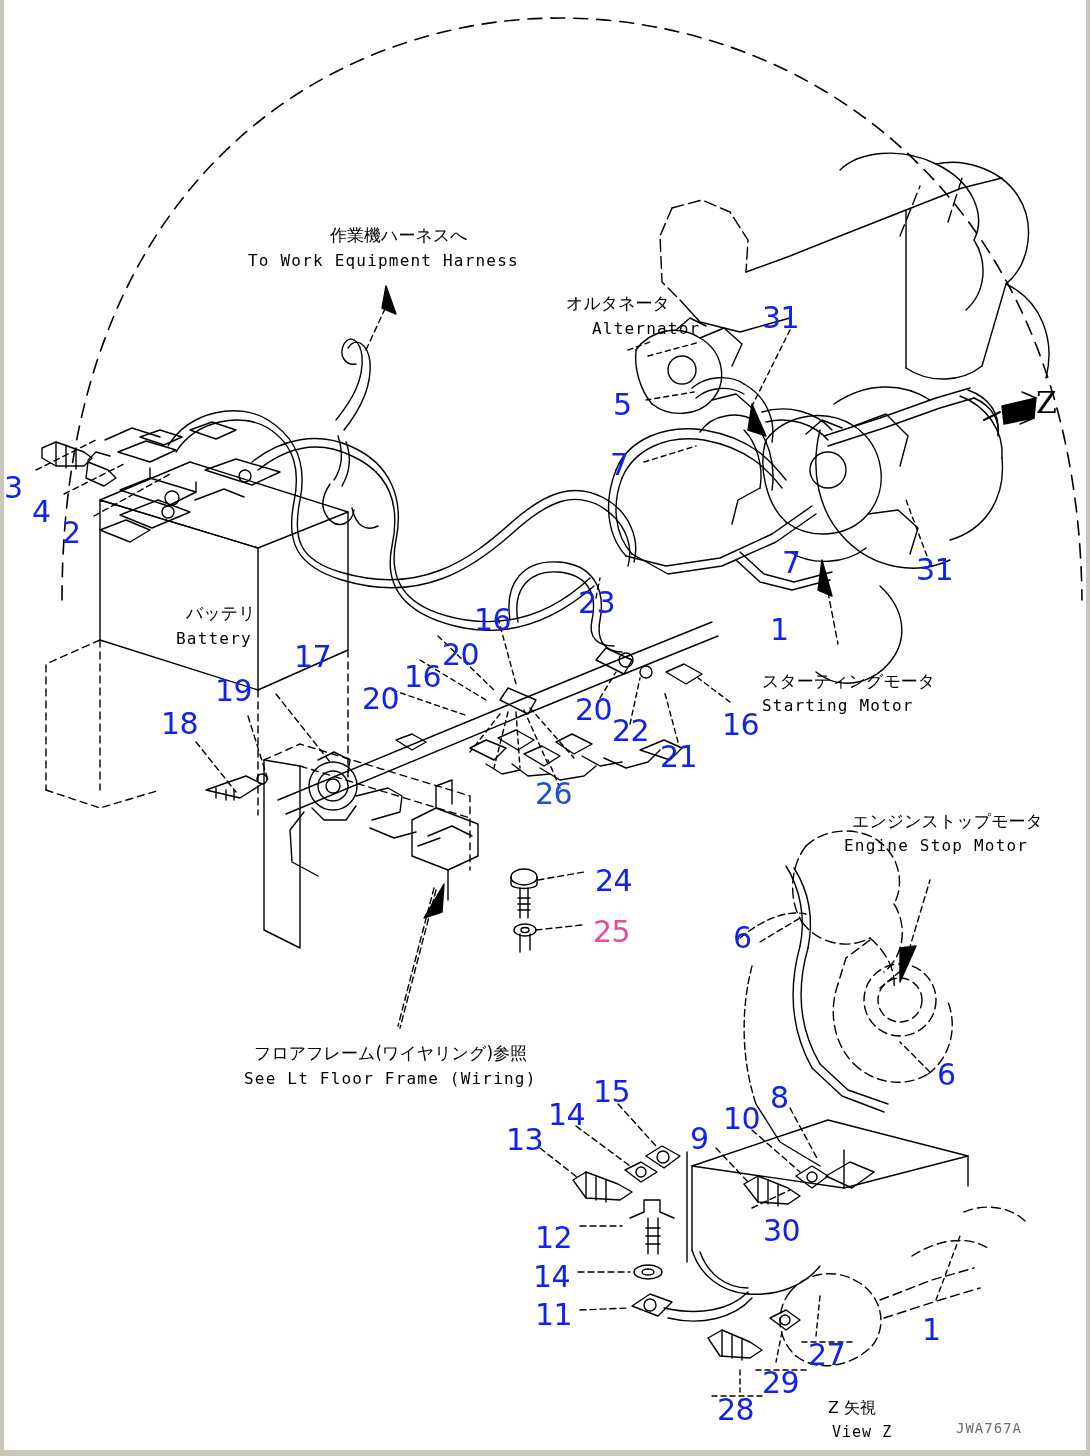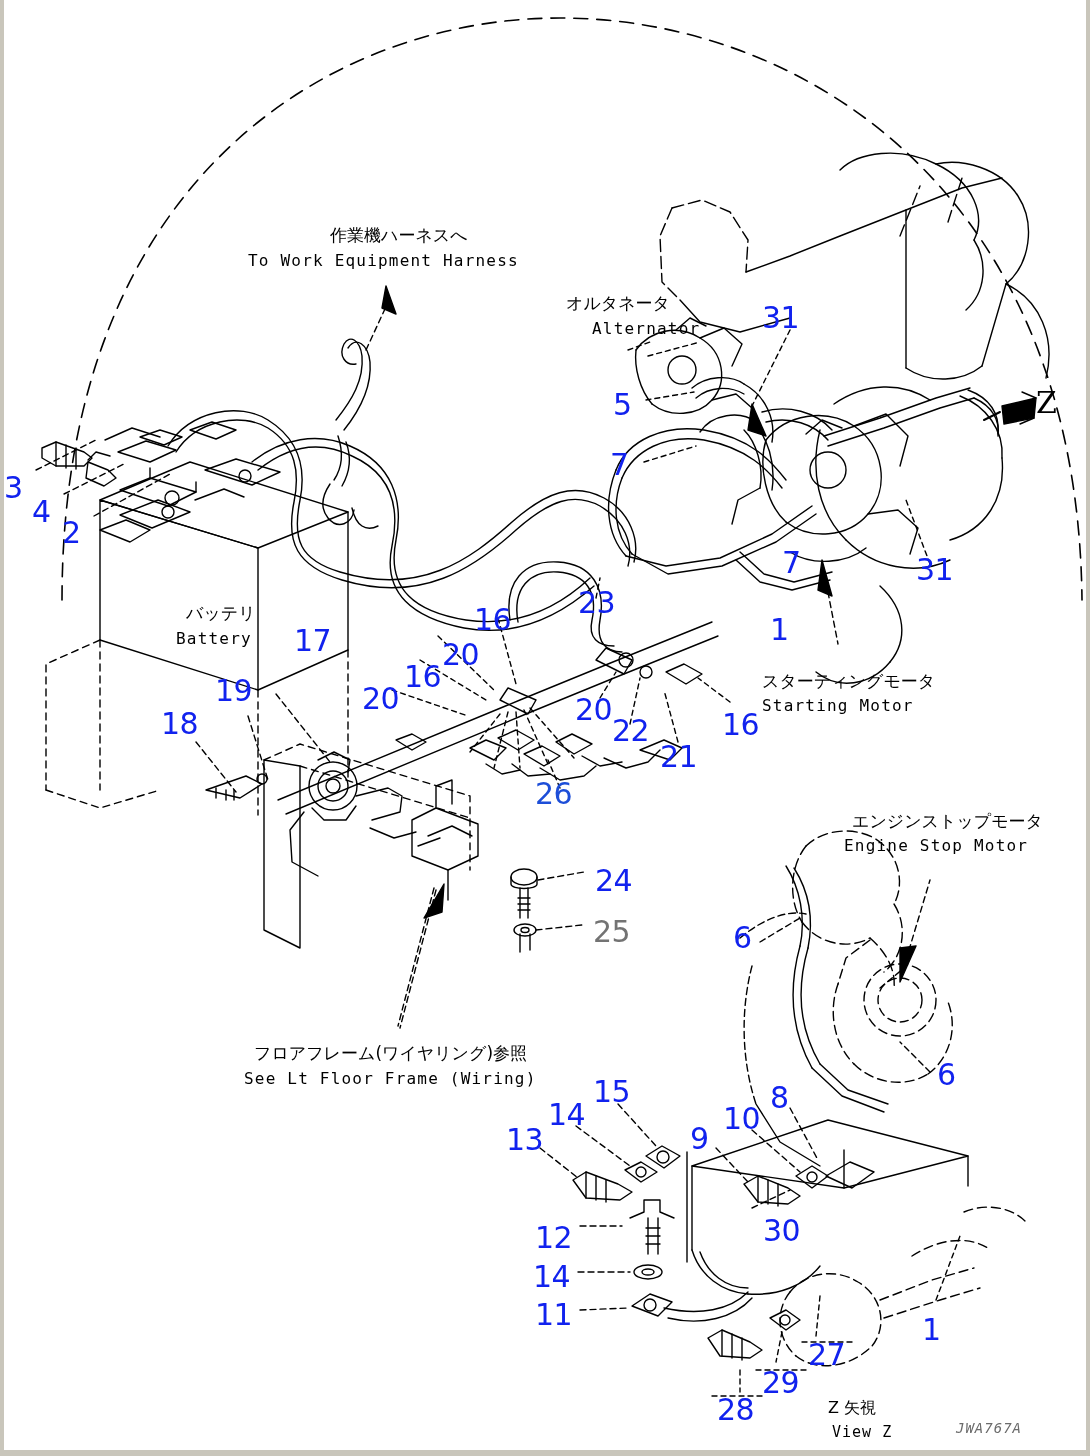--- a/index.html
+++ b/index.html
@@ -467,47 +467,47 @@
   <div class="en-label" style="left:176px; top:630px;">Battery</div>
 
   <div class="jp-label" style="left:254px; top:1044px;">フロアフレーム(ワイヤリング)参照</div>
   <div class="en-label" style="left:244px; top:1070px;">See Lt Floor Frame (Wiring)</div>
 
   <div class="zmark" style="left:1036px; top:385px;">Z</div>
 
   <div class="viewlabel-jp" style="left:828px; top:1398px;">Z 矢視</div>
   <div class="viewlabel-en" style="left:832px; top:1423px;">View Z</div>
 
-  <div class="partno" style="left:956px; top:1420px;font-style:italic;">JWA767A</div>
+  <div class="partno" style="left:956px; top:1420px;">JWA767A</div>
 
   <div id="callout-layer">
       <div class="callout" style="left: 4px; top: 473px; color: rgb(17, 34, 238);">3</div>
       <div class="callout" style="left: 32px; top: 497px; color: rgb(17, 34, 238);">4</div>
       <div class="callout" style="left: 62px; top: 518px; color: rgb(17, 34, 238);">2</div>
       <div class="callout" style="left: 613px; top: 390px; color: rgb(17, 34, 238);">5</div>
       <div class="callout" style="left: 610px; top: 450px; color: rgb(17, 34, 238);">7</div>
       <div class="callout" style="left: 762px; top: 303px; color: rgb(17, 34, 238);">31</div>
       <div class="callout" style="left: 782px; top: 548px; color: rgb(17, 34, 238);">7</div>
       <div class="callout" style="left: 916px; top: 555px; color: rgb(17, 34, 238);">31</div>
       <div class="callout" style="left: 578px; top: 588px; color: rgb(17, 34, 238);">23</div>
       <div class="callout" style="left: 770px; top: 615px; color: rgb(17, 34, 238);">1</div>
       <div class="callout" style="left: 474px; top: 605px; color: rgb(17, 34, 238);">16</div>
       <div class="callout" style="left: 442px; top: 640px; color: rgb(17, 34, 238);">20</div>
       <div class="callout" style="left: 404px; top: 662px; color: rgb(17, 34, 238);">16</div>
       <div class="callout" style="left: 362px; top: 684px; color: rgb(17, 34, 238);">20</div>
-      <div class="callout" style="left: 294px; top: 626px; color: rgb(17, 34, 238);">17</div>
+      <div class="callout" style="left: 294px; top: 642px; color: rgb(17, 34, 238);">17</div>
       <div class="callout" style="left: 215px; top: 676px; color: rgb(17, 34, 238);">19</div>
       <div class="callout" style="left: 161px; top: 709px; color: rgb(17, 34, 238);">18</div>
       <div class="callout" style="left: 575px; top: 695px; color: rgb(17, 34, 238);">20</div>
       <div class="callout" style="left: 612px; top: 716px; color: rgb(17, 34, 238);">22</div>
       <div class="callout" style="left: 660px; top: 742px; color: rgb(17, 34, 238);">21</div>
       <div class="callout" style="left: 722px; top: 710px; color: rgb(17, 34, 238);">16</div>
       <div class="callout" style="left: 535px; top: 779px; color: #1d4ed8;">26</div>
       <div class="callout" style="left: 595px; top: 866px; color: rgb(17, 34, 238);">24</div>
-      <div class="callout" style="left: 593px; top: 917px; color: #737373;">25</div>
+      <div class="callout" style="left: 593px; top: 917px; color: #ec4899;">25</div>
       <div class="callout" style="left: 733px; top: 923px; color: rgb(17, 34, 238);">6</div>
       <div class="callout" style="left: 937px; top: 1060px; color: rgb(17, 34, 238);">6</div>
       <div class="callout" style="left: 506px; top: 1125px; color: rgb(17, 34, 238);">13</div>
       <div class="callout" style="left: 548px; top: 1100px; color: rgb(17, 34, 238);">14</div>
       <div class="callout" style="left: 593px; top: 1077px; color: rgb(17, 34, 238);">15</div>
       <div class="callout" style="left: 690px; top: 1124px; color: rgb(17, 34, 238);">9</div>
       <div class="callout" style="left: 723px; top: 1104px; color: rgb(17, 34, 238);">10</div>
       <div class="callout" style="left: 770px; top: 1083px; color: rgb(17, 34, 238);">8</div>
       <div class="callout" style="left: 535px; top: 1223px; color: rgb(17, 34, 238);">12</div>
       <div class="callout" style="left: 533px; top: 1262px; color: rgb(17, 34, 238);">14</div>

